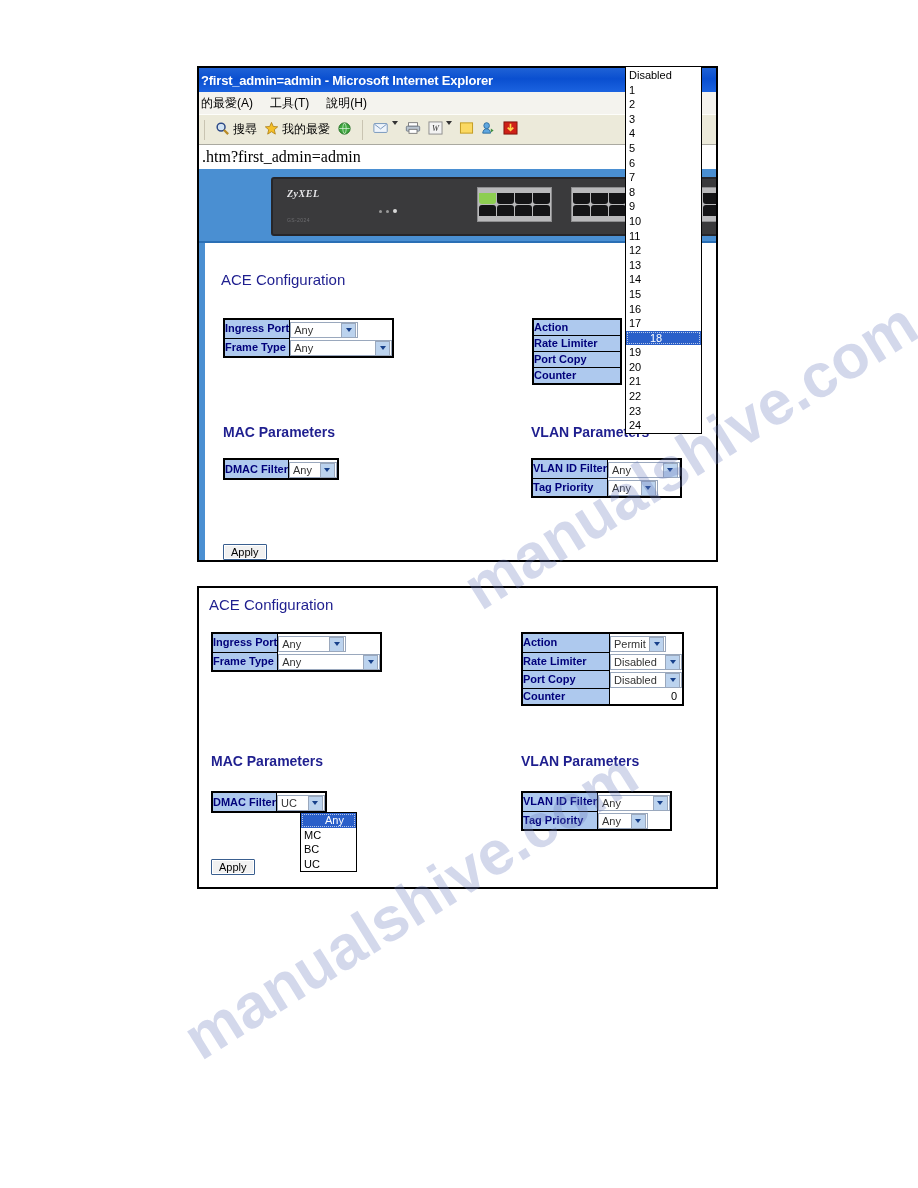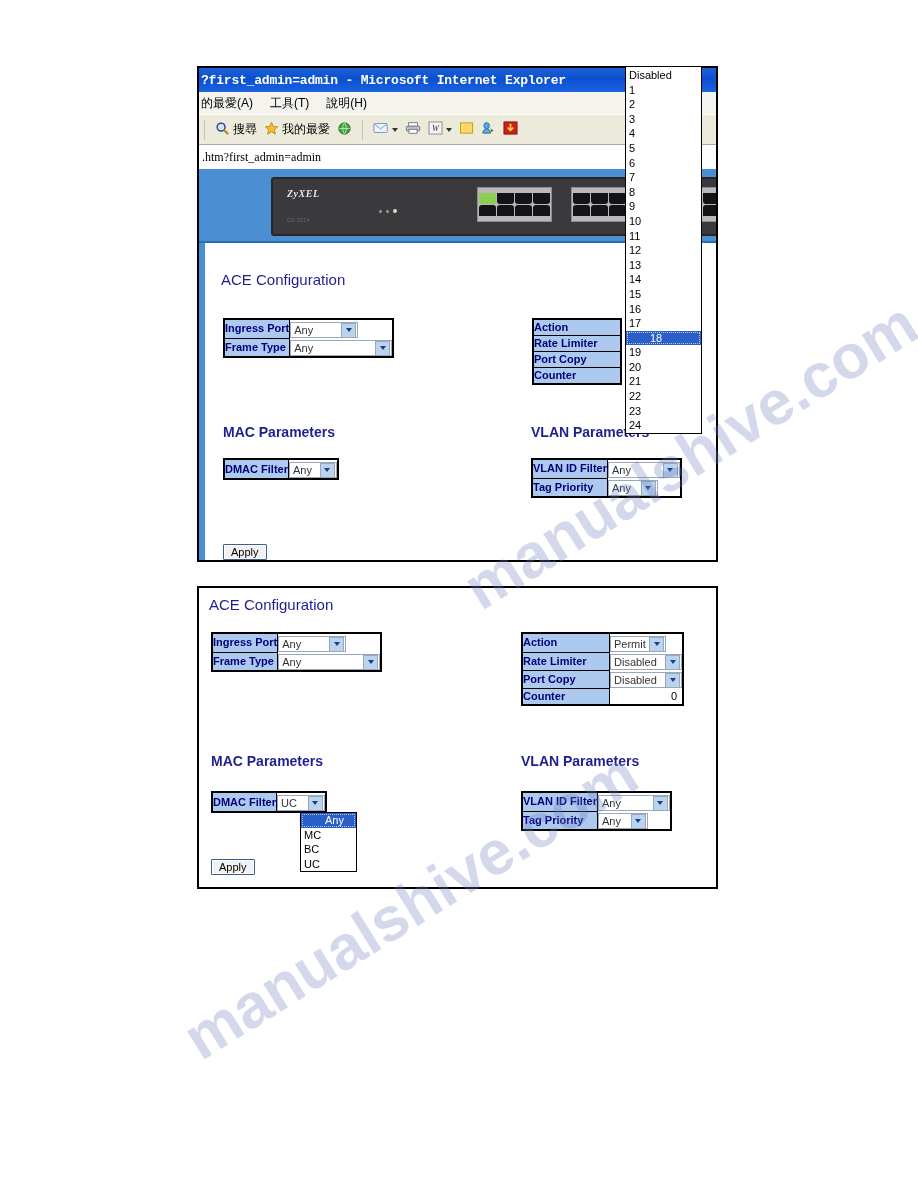--- a/index.html
+++ b/index.html
@@ -5,34 +5,34 @@
   html,body{margin:0;padding:0;background:#ffffff;}
   body{width:918px;height:1188px;position:relative;font-family:"Liberation Sans",sans-serif;overflow:hidden;}
 
   
   .panel{position:absolute;background:#ffffff;border:2px solid #000;box-sizing:border-box;}
 
   
   .ie-title{position:absolute;left:0;top:0;right:0;height:24px;
             background:linear-gradient(180deg,#1f62d6 0%,#0a4fd0 45%,#1b63e0 100%);
             color:#fff;font-weight:bold;font-size:13px;
-            font-family:Liberation Mono, monospace;
+            font-family:Liberation Sans, sans-serif;
             display:flex;align-items:center;padding-left:2px;white-space:nowrap;letter-spacing:-.2px;}
   .ie-menu{position:absolute;left:0;top:24px;right:0;height:22px;background:#f4f3ee;
            display:flex;align-items:center;font-size:12px;color:#000;
            padding-left:2px;gap:17px;}
   .ie-menu span{white-space:nowrap;}
   .ie-tool{position:absolute;left:0;top:46px;right:0;height:29px;background:#eceada;
            border-top:1px solid #fdfdfa;border-bottom:1px solid #d4d0c0;
            display:flex;align-items:center;padding-left:2px;gap:7px;font-size:12px;}
   .tb-sep{width:1px;height:20px;background:#c9c4b2;margin:0 3px;}
-  .tb-item{display:flex;align-items:center;gap:3px;white-space:nowrap;}
+  .tb-item{display:flex;gap:3px;white-space:nowrap;}
   .ie-addr{position:absolute;left:0;top:76px;right:0;height:24px;background:#ffffff;
            border-top:1px solid #aaa9a0;display:flex;align-items:center;
-           font-size:12px;padding-left:3px;font-family:"Liberation Serif",serif;}
+           font-size:16px;padding-left:3px;font-family:"Liberation Serif",serif;}
 
   
   .banner{position:absolute;left:0;top:101px;right:0;height:72px;background:#4a8fd2;overflow:hidden;}
   .switch-box{position:absolute;left:72px;top:8px;width:560px;height:55px;
               background:#3a3a3c;border:2px solid #26262a;border-radius:3px;}
   .zyxel{position:absolute;left:14px;top:9px;color:#e8e8ea;font-size:10px;
          font-weight:bold;font-style:italic;font-family:"Liberation Serif",serif;letter-spacing:.5px;}
   .model{position:absolute;left:14px;top:38px;color:#6d6d70;font-size:5px;letter-spacing:.4px;}
   .leds{position:absolute;left:106px;top:30px;display:flex;gap:4px;align-items:flex-end;}
   .leds i{display:block;width:3px;height:3px;background:#9a9a9a;border-radius:50%;}

